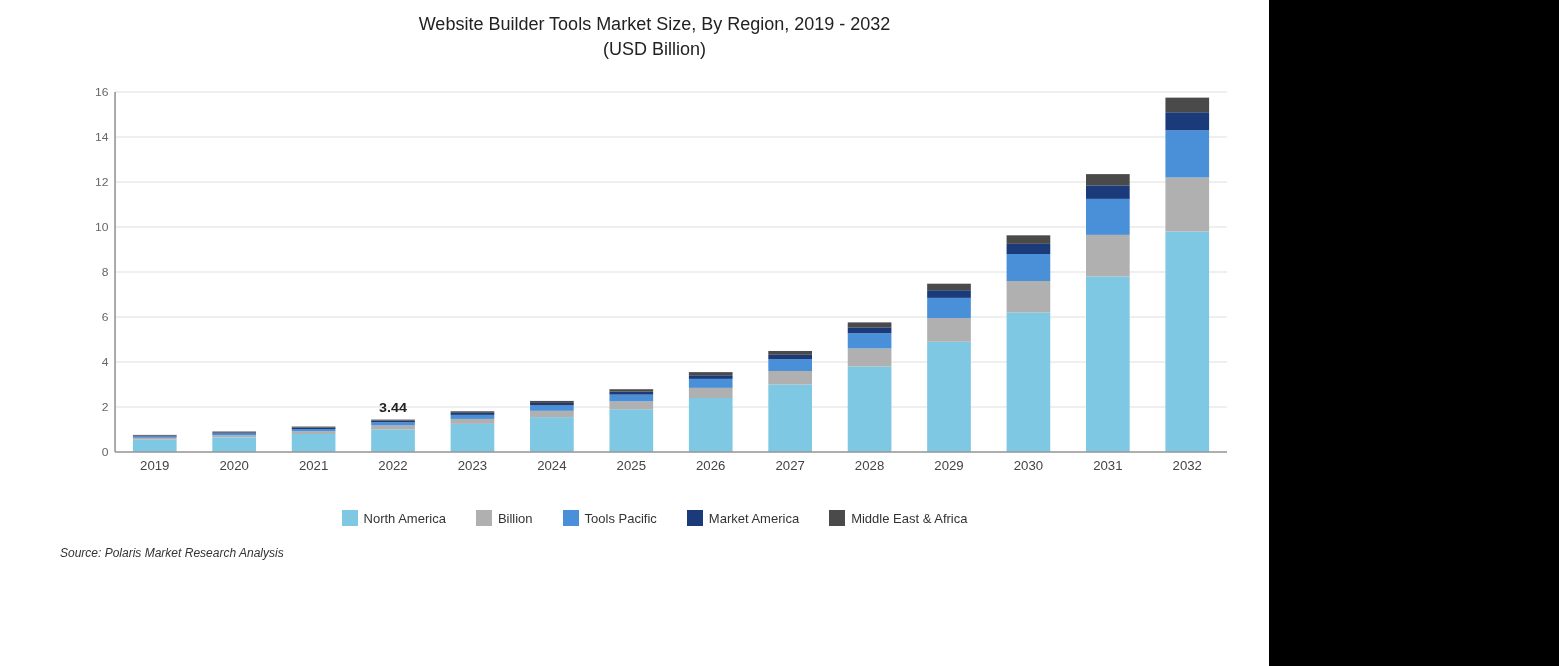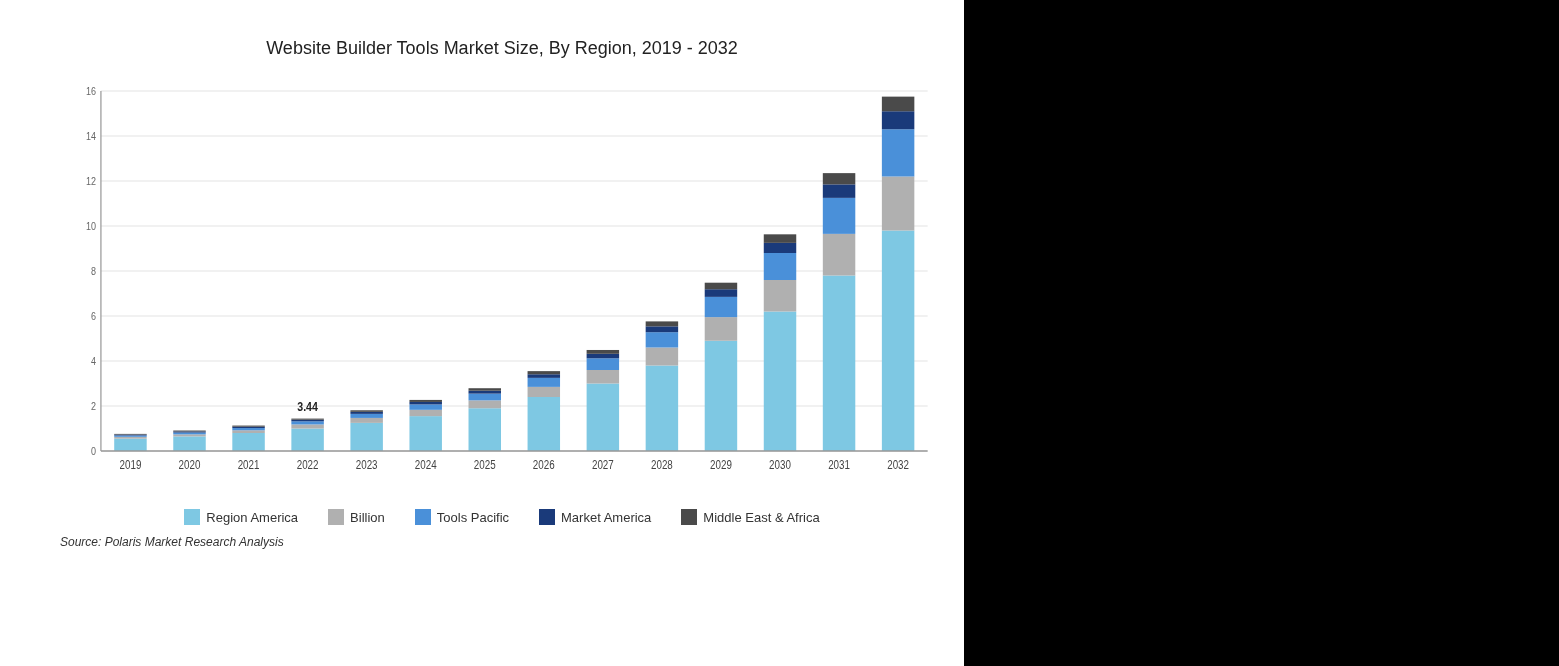--- a/index.html
+++ b/index.html
@@ -5,24 +5,24 @@
     * { box-sizing: border-box; margin: 0; padding: 0; }
     body {
       background: #000;
       width: 1559px;
       height: 666px;
       overflow: hidden;
       font-family: Arial, sans-serif;
     }
     .chart-container {
       background: #fff;
-      width: 964px;
+      width: 1269px;
       height: 666px;
       position: relative;
-      padding: 36px 20px 10px 60px;
+      padding: 12px 20px 10px 60px;
     }
     .chart-title {
       text-align: center;
       font-size: 18px;
       font-weight: normal;
       color: #222;
       line-height: 1.4;
       margin-bottom: 10px;
     }
     .chart-area {
@@ -51,29 +51,30 @@
     .legend-color {
       width: 16px;
       height: 16px;
       display: inline-block;
       flex-shrink: 0;
     }
     .source-text {
       font-size: 12px;
       font-style: italic;
       color: #333;
-      margin-top: 10px;
+      margin-top: 20px;
     }
   </style>
 </head>
 <body>
 
 <div class="chart-container">
   <div class="chart-title">
     <div>Website Builder Tools Market Size, By Region, 2019 - 2032</div>
+    <div>(USD Billion)</div>
   </div>
 
   <div class="chart-area">
     <svg class="chart-svg" id="barChart" viewBox="0 0 1080 430" preserveAspectRatio="none">
         <line x1="50" y1="380" x2="1060" y2="380" stroke="#e0e0e0" stroke-width="1"></line>
         <text x="44" y="384" text-anchor="end" font-size="11" fill="#666">0</text>
         <line x1="50" y1="335" x2="1060" y2="335" stroke="#e0e0e0" stroke-width="1"></line>
         <text x="44" y="339" text-anchor="end" font-size="11" fill="#666">2</text>
         <line x1="50" y1="290" x2="1060" y2="290" stroke="#e0e0e0" stroke-width="1"></line>
         <text x="44" y="294" text-anchor="end" font-size="11" fill="#666">4</text>
@@ -175,21 +176,21 @@
         <rect x="1004.0892857142857" y="25.624999999999943" width="39.67857142857143" height="14.625" fill="#4A4A4A"></rect>
         <text x="1023.9285714285713" y="398" text-anchor="middle" font-size="12" fill="#444">2032</text>
         <line x1="50" y1="20" x2="50" y2="380" stroke="#999" stroke-width="1.5"></line>
         <line x1="50" y1="380" x2="1060" y2="380" stroke="#999" stroke-width="1.5"></line>
       </svg>
   </div>
 
   <div class="legend" id="legend-container">
       <div class="legend-item">
         <span class="legend-color" style="background:#7EC8E3"></span>
-        <span>Region America</span>
+        <span>North America</span>
       </div>
       <div class="legend-item">
         <span class="legend-color" style="background:#B0B0B0"></span>
         <span>Billion</span>
       </div>
       <div class="legend-item">
         <span class="legend-color" style="background:#4A90D9"></span>
         <span>Tools Pacific</span>
       </div>
       <div class="legend-item">

